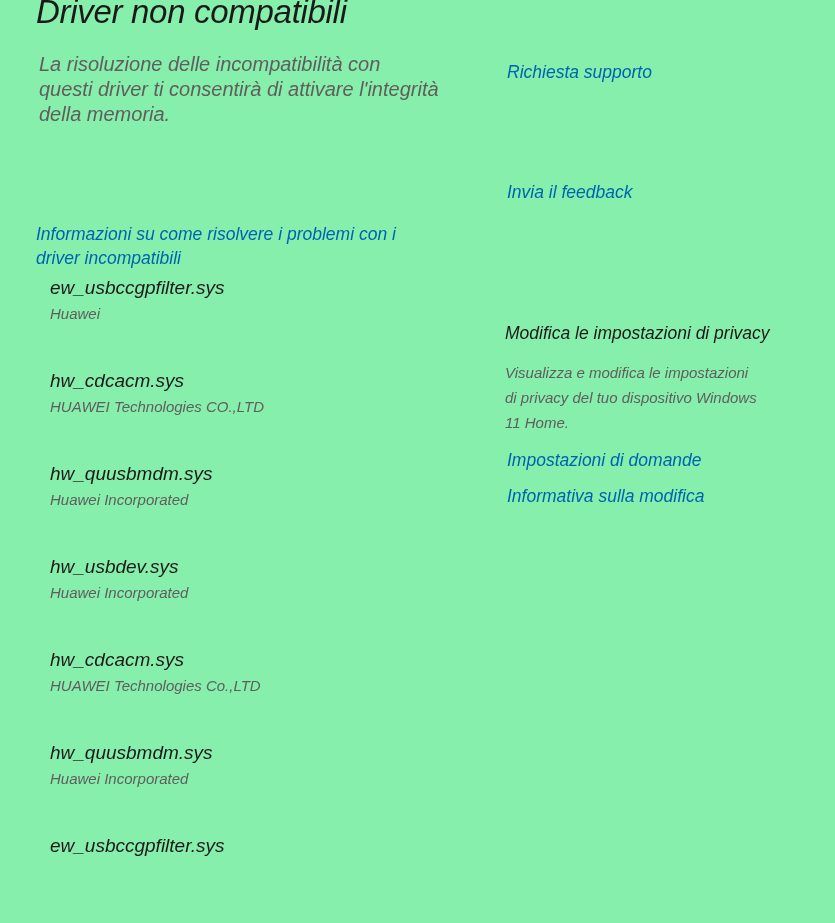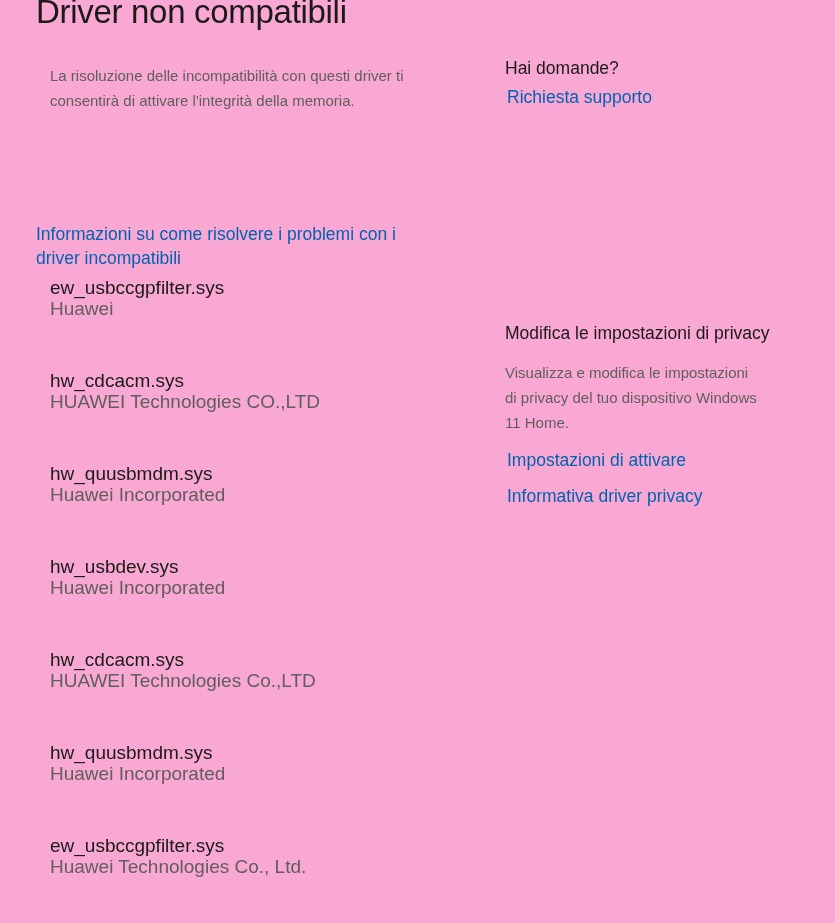--- a/index.html
+++ b/index.html
@@ -5,44 +5,45 @@
   html, body {
     margin: 0;
     padding: 0;
     background: #ffffff;
     font-family: "Liberation Sans", "DejaVu Sans", sans-serif;
   }
   .page {
     position: relative;
     width: 835px;
     height: 923px;
-    background: #f9a8d4;
+    background: #86efac;
     overflow: hidden;
+    font-style: italic;
   }
 
   
   .page-title {
     position: absolute;
     left: 36px;
     top: -10px;
     margin: 0;
     font-size: 33px;
     line-height: 44px;
     font-weight: 300;
     color: #1b1a19;
     letter-spacing: -0.3px;
     white-space: nowrap;
   }
   .page-desc {
     position: absolute;
     left: 36px;
     top: 49px;
     width: 400px;
-    margin: 14px;
-    font-size: 15px;
+    margin: 3px;
+    font-size: 20px;
     line-height: 25px;
     color: #605e5c;
   }
   .link {
     color: #0063b1;
     text-decoration: none;
     cursor: pointer;
   }
   .info-link {
     position: absolute;
@@ -66,21 +67,22 @@
   .driver-item {
     height: 93px;
     cursor: pointer;
   }
   .driver-name {
     font-size: 19px;
     line-height: 22px;
     color: #1b1a19;
   }
   .driver-provider {
-    font-size: 19px;
+    margin-top: 5px;
+    font-size: 15px;
     line-height: 20px;
     color: #605e5c;
   }
 
   
   .side-section {
     position: absolute;
     left: 505px;
     width: 290px;
   }
@@ -143,34 +145,33 @@
     <li class="driver-item">
       <div class="driver-name">hw_cdcacm.sys</div>
       <div class="driver-provider">HUAWEI Technologies Co.,LTD</div>
     </li>
     <li class="driver-item">
       <div class="driver-name">hw_quusbmdm.sys</div>
       <div class="driver-provider">Huawei Incorporated</div>
     </li>
     <li class="driver-item">
       <div class="driver-name">ew_usbccgpfilter.sys</div>
-      <div class="driver-provider">Huawei Technologies Co., Ltd.</div>
     </li>
   </ul>
 
   <section class="side-section sec-questions">
-    <h2 class="side-heading">Hai domande?</h2>
     <a href="#" class="link side-link">Richiesta supporto</a>
   </section>
 
   <section class="side-section sec-feedback">
+    <a href="#" class="link side-link">Invia il feedback</a>
   </section>
 
   <section class="side-section sec-privacy">
     <h2 class="side-heading">Modifica le impostazioni di privacy</h2>
     <p class="privacy-desc">Visualizza e modifica le impostazioni di privacy del tuo dispositivo Windows 11 Home.</p>
     <div class="privacy-links">
-      <a href="#" class="link side-link">Impostazioni di attivare</a>
-      <a href="#" class="link side-link">Informativa driver privacy</a>
+      <a href="#" class="link side-link">Impostazioni di domande</a>
+      <a href="#" class="link side-link">Informativa sulla modifica</a>
     </div>
   </section>
 
 </div>
 
 </body></html>

